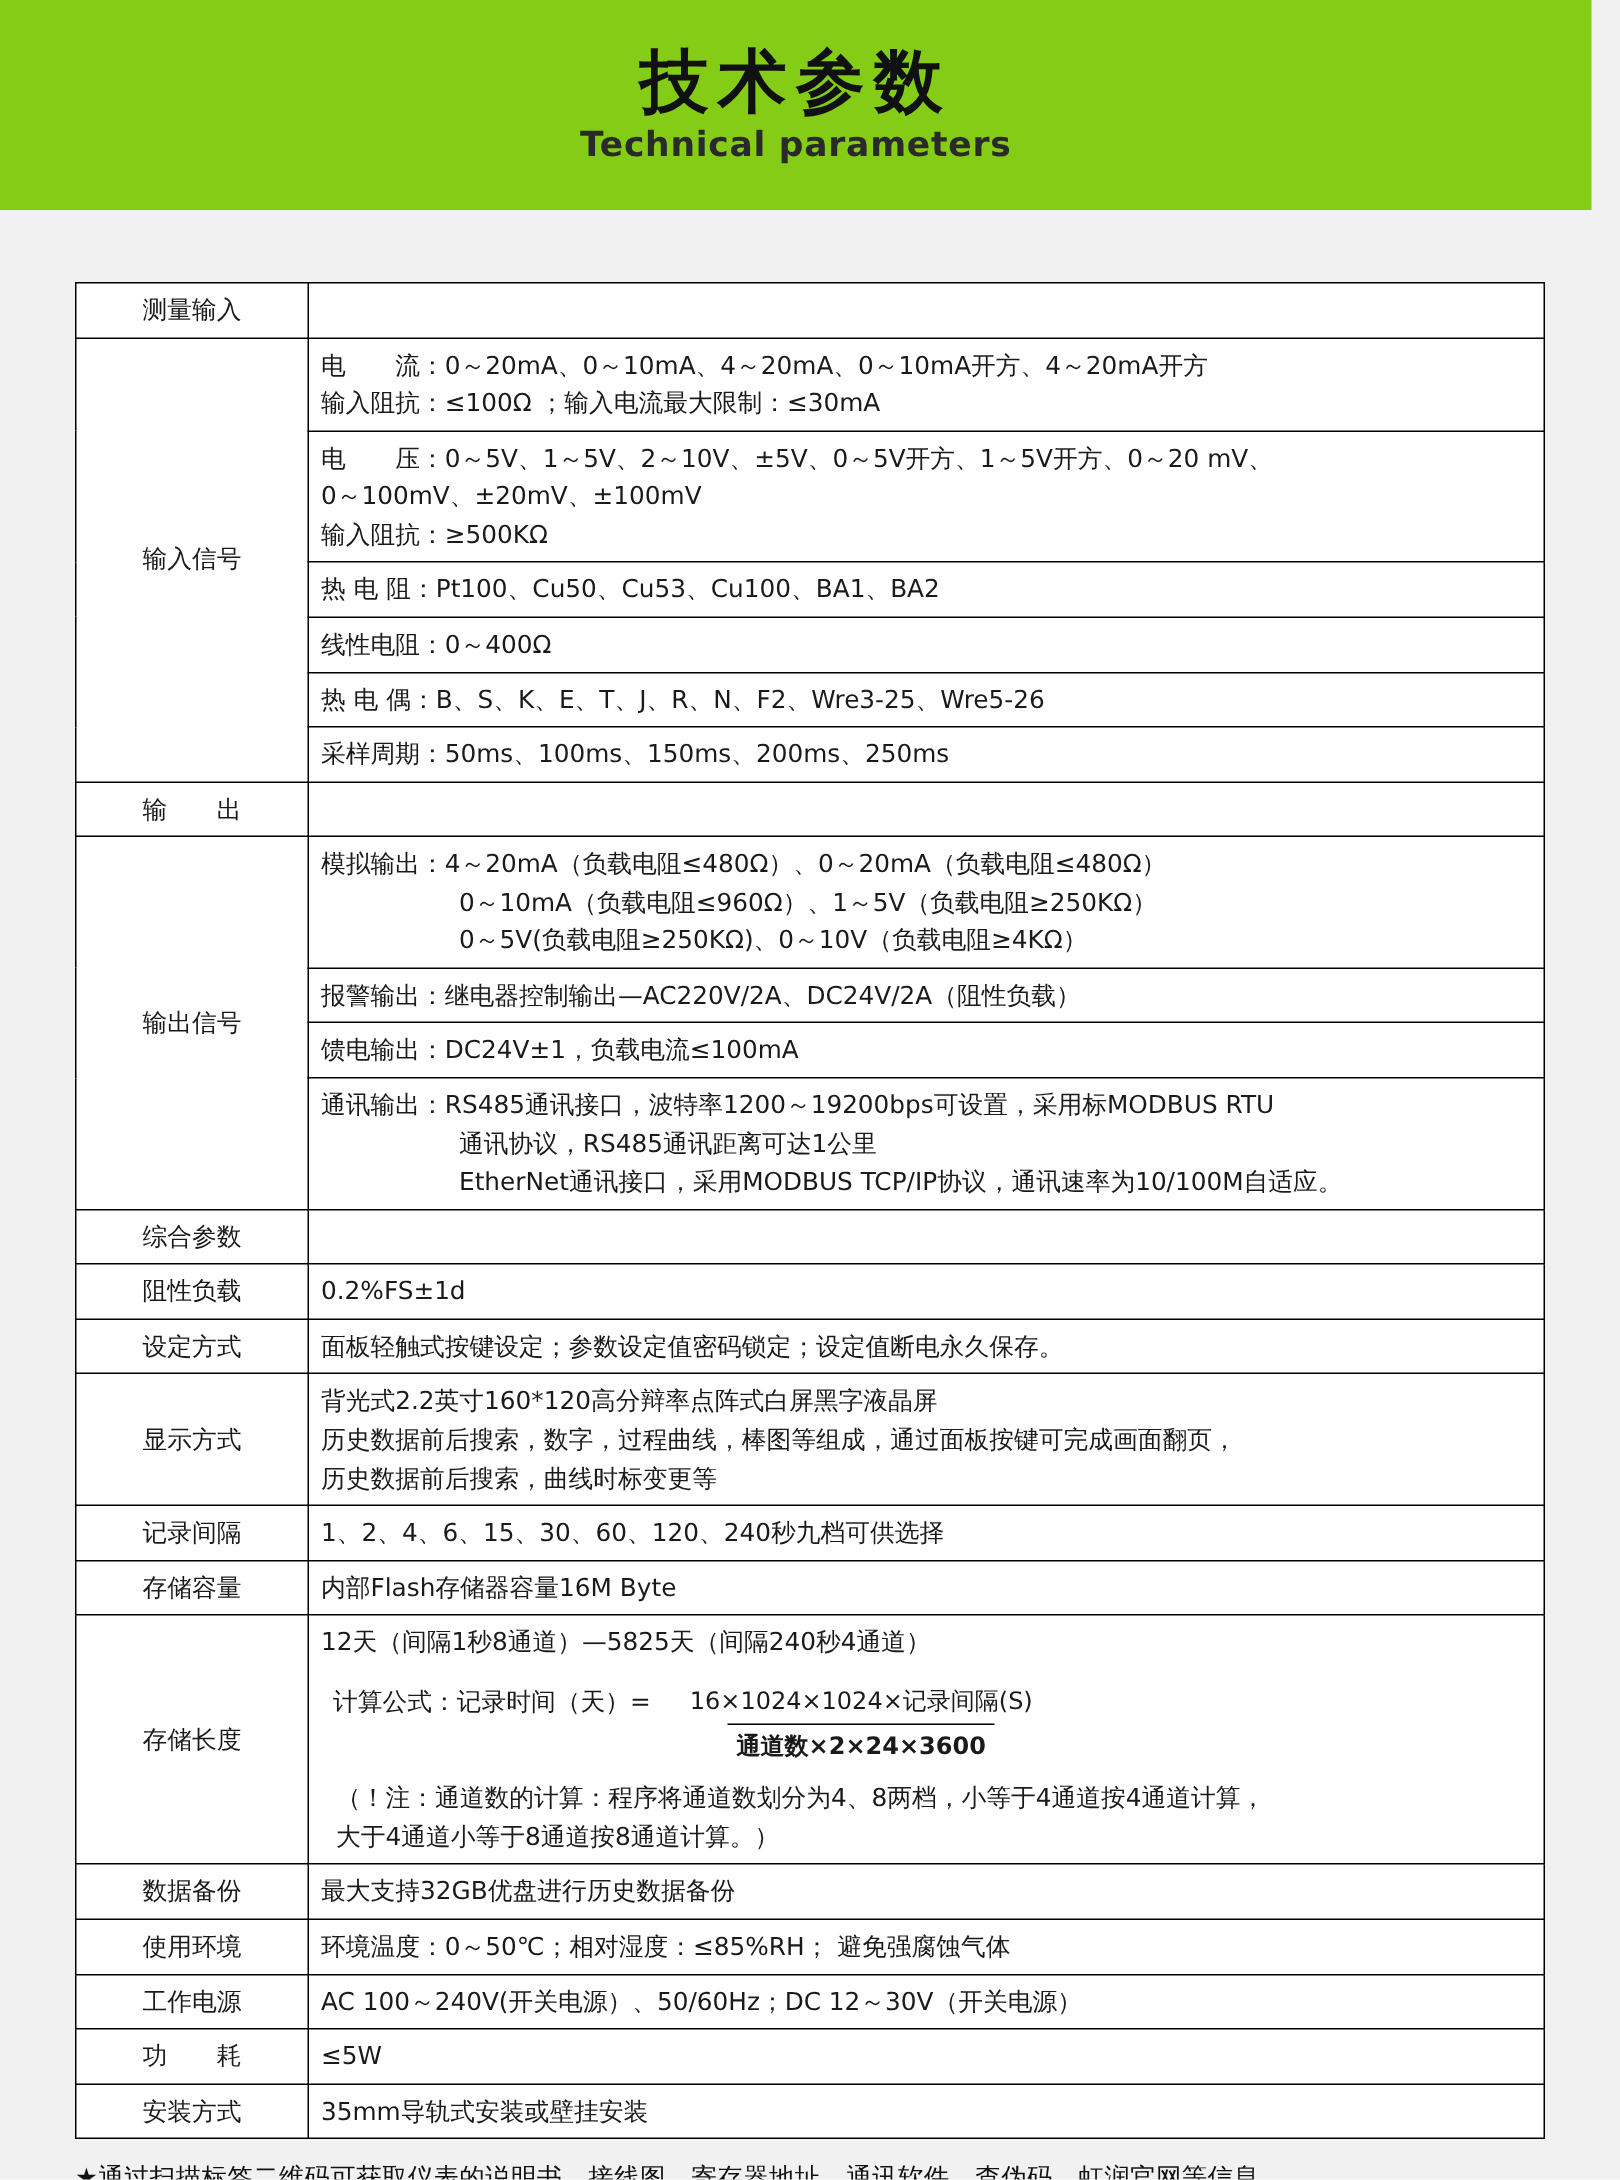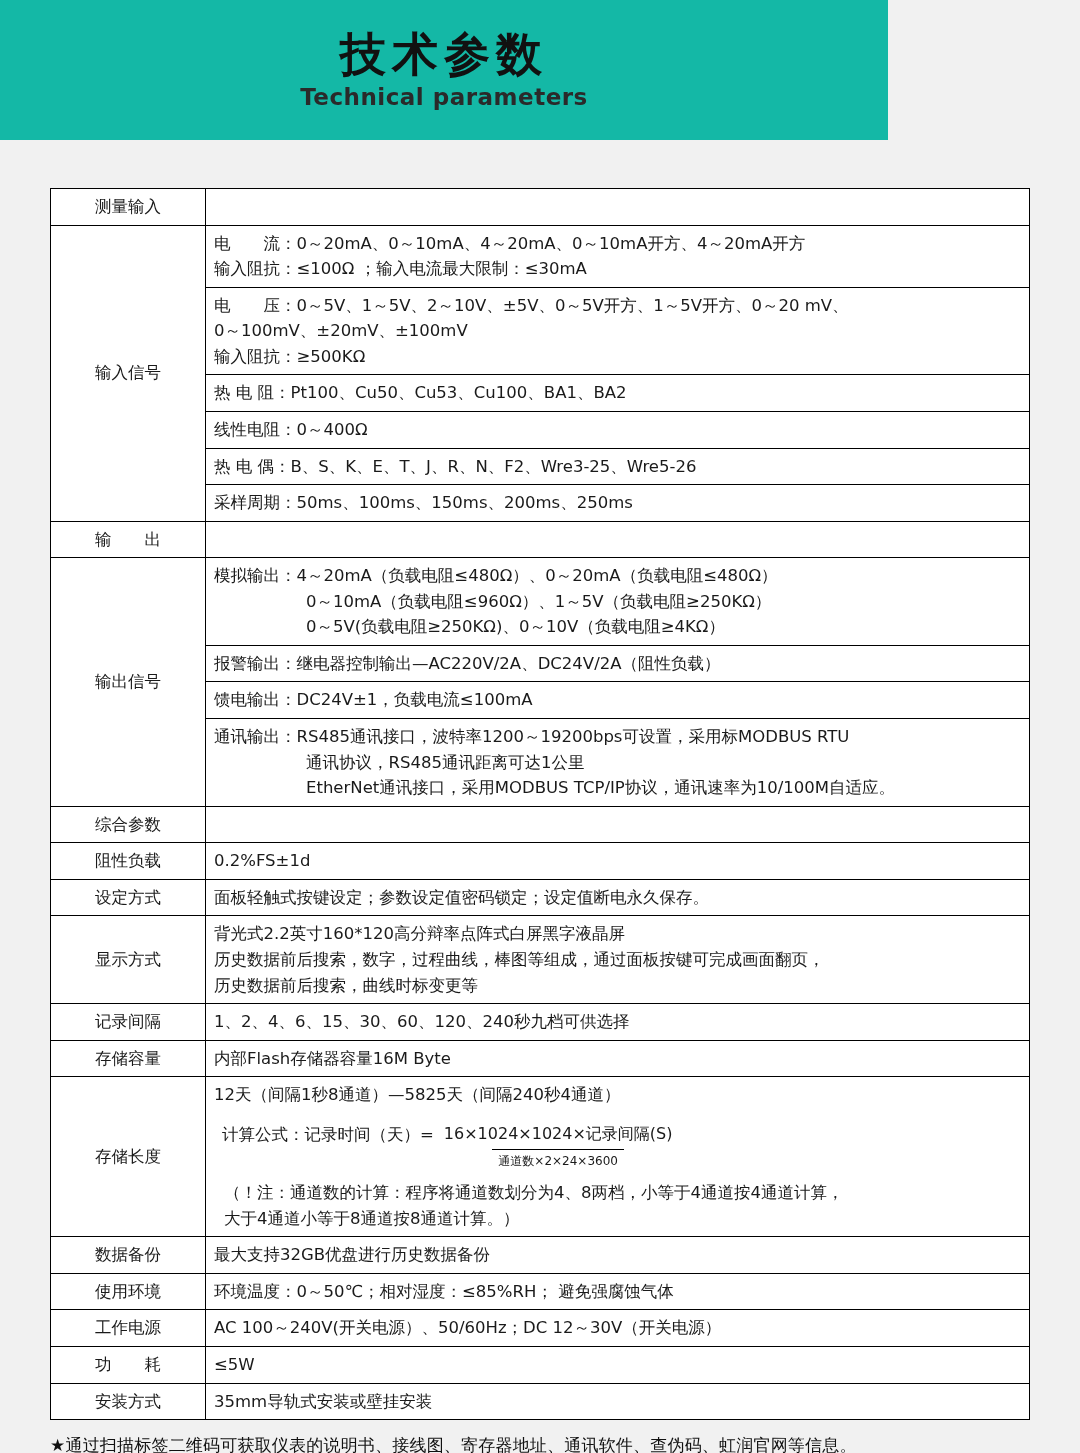--- a/index.html
+++ b/index.html
@@ -4,22 +4,22 @@
 <style>
   html,body{margin:0;padding:0;}
   body{
     width:1080px;height:1453px;
     background:#f1f1f1;
     font-family:"DejaVu Sans","Liberation Sans",sans-serif;
     color:#1a1a1a;
     overflow:hidden;
   }
   .header{
-    width:888px;height:140px;
-    background:#14b8a6;
+    width:1061px;height:140px;
+    background:#84cc16;
     display:flex;flex-direction:column;align-items:center;justify-content:center;
   }
   .header h1{
     margin:0;
     font-size:46px;
     font-weight:bold;
     letter-spacing:6px;
     color:#111;
     line-height:1.05;
   }
@@ -57,28 +57,28 @@
   .line{display:block;}
   .indent{display:block;padding-left:92px;}
   .note{display:block;padding-left:10px;}
   .formula-wrap{
     display:flex;align-items:flex-start;
     padding-left:8px;margin:14px 0 10px 0;
     font-size:16.5px;
   }
   .frac{
     display:inline-flex;flex-direction:column;align-items:center;
-    margin-left:4px;
+    margin-left:20px;
   }
   .frac .num{
     padding:0 6px 2px 6px;font-size:16px;
   }
   .frac .den{
     border-top:1px solid #000;
-    padding:2px 6px 0 6px;font-size:12px;
+    padding:2px 6px 0 6px;font-size:16px;font-weight:bold;
   }
   .footer{
     padding:14px 50px 0 50px;
     font-size:17px;
     color:#111;
     letter-spacing:0.2px;
   }
 </style>
 </head>
 <body>

